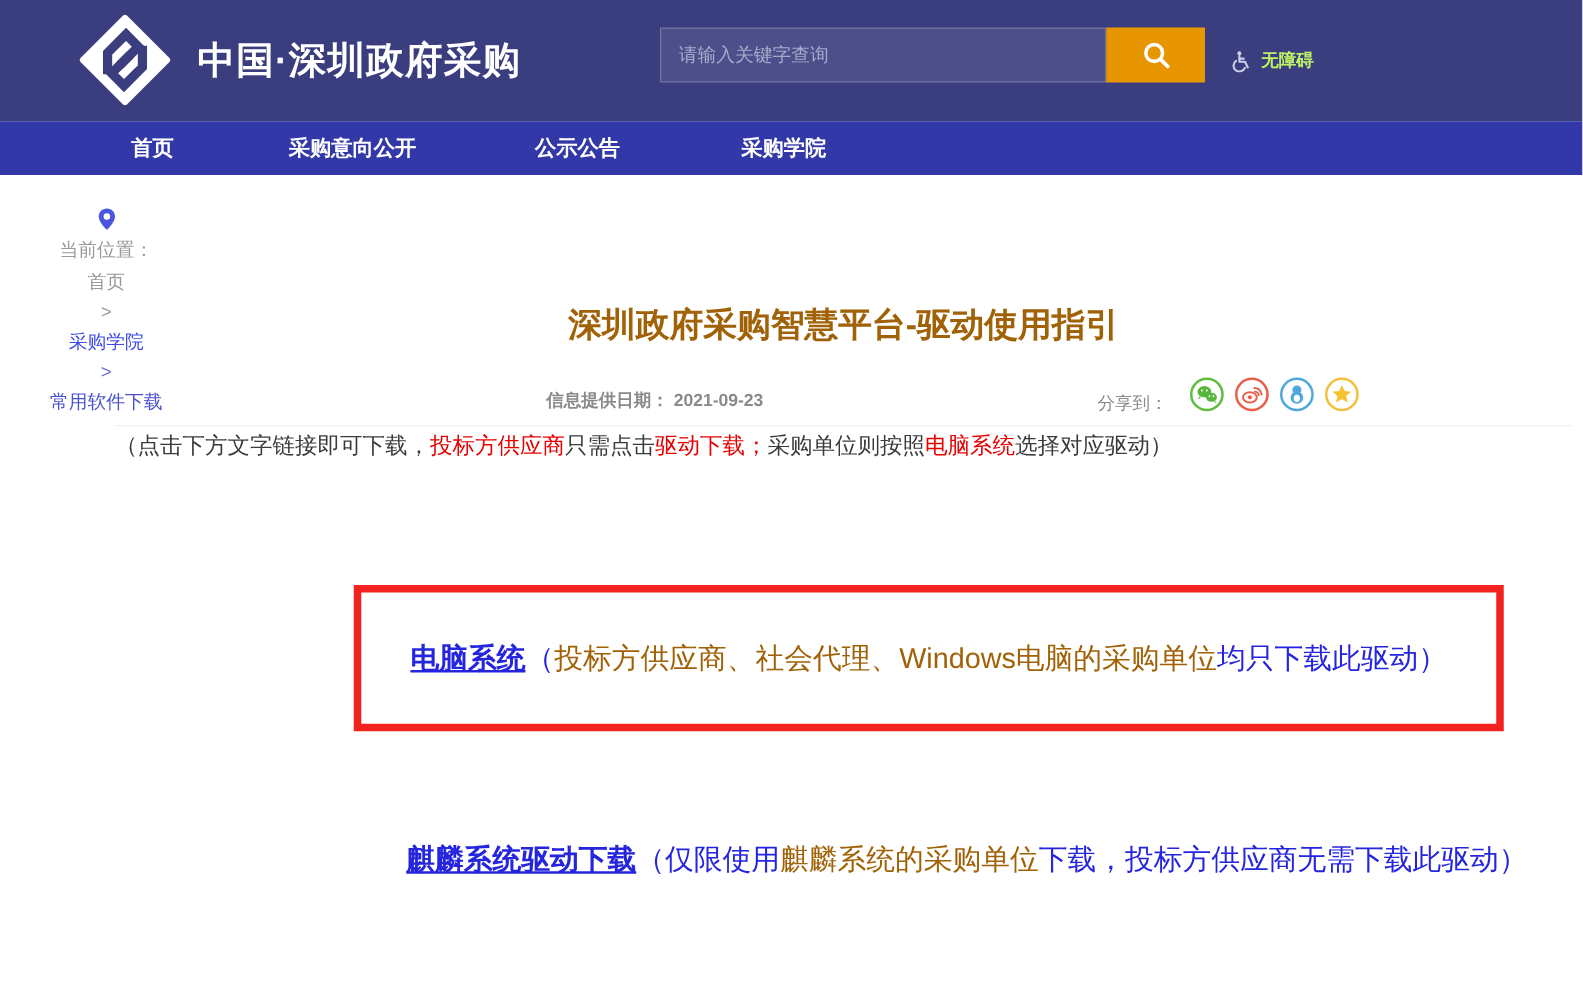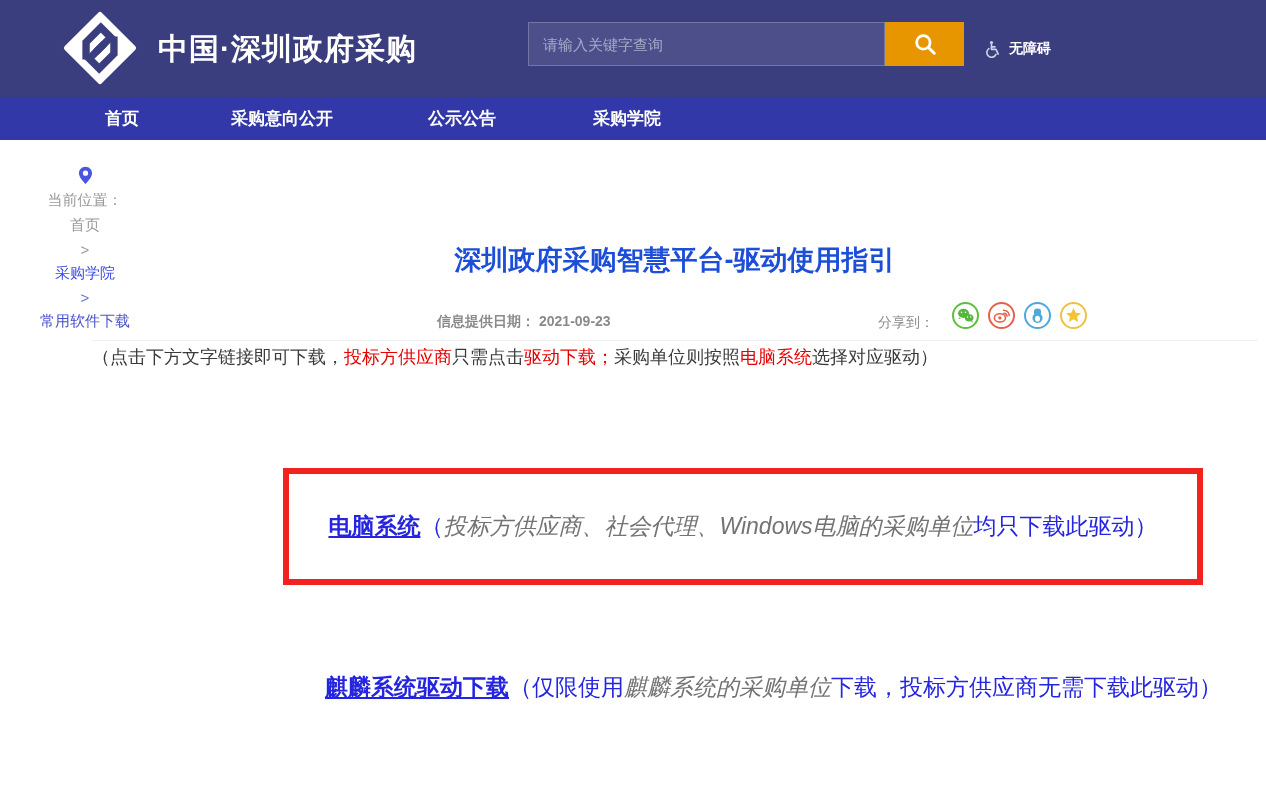--- a/index.html
+++ b/index.html
@@ -14,21 +14,21 @@
     color:#fff;font-size:30px;font-weight:bold;letter-spacing:1px;}
   .search-box{position:absolute;left:528px;top:22px;width:357px;height:44px;
     background:rgba(255,255,255,0.09);border:1px solid rgba(255,255,255,0.22);box-sizing:border-box;}
   .search-box input{width:100%;height:100%;background:transparent;border:none;outline:none;
     padding:0 14px;font-size:15px;color:#e8e9f4;box-sizing:border-box;
     font-family:"Liberation Sans","DejaVu Sans",sans-serif;}
   .search-box input::placeholder{color:#A6AACB;}
   .search-btn{position:absolute;left:885px;top:22px;width:79px;height:44px;background:#E89600;
     border:none;cursor:pointer;display:flex;align-items:center;justify-content:center;}
   .access{position:absolute;left:984px;top:0;height:97px;display:flex;align-items:center;gap:7px;cursor:pointer;}
-  .access .access-label{color:#ffffff;font-size:14px;font-weight:bold;}
+  .access .access-label{color:#bef264;font-size:14px;font-weight:bold;}
   
   .nav{position:absolute;top:97px;left:0;width:1266px;height:43px;background:#3238A8;
     display:flex;padding-left:62px;box-sizing:border-box;}
   .nav-item{height:43px;line-height:43px;text-align:center;color:#fff;font-size:17px;
     font-weight:600;cursor:pointer;white-space:nowrap;}
   .nav-item:nth-child(1){width:120px;}
   .nav-item:nth-child(2){width:200px;}
   .nav-item:nth-child(3){width:160px;}
   .nav-item:nth-child(4){width:170px;}
   .nav-item:nth-child(5){width:210px;}
@@ -36,40 +36,40 @@
   .breadcrumb{position:absolute;top:166px;left:40px;display:flex;align-items:center;
     gap:6px;font-size:15px;color:#999;flex-direction:column;}
   .crumb-home{color:#999;cursor:pointer;}
   .crumb-sep{color:#999;}
   .crumb-college{color:#3D49E8;cursor:pointer;}
   .crumb-sep2{color:#6B6FD0;}
   .crumb-current{color:#4B51CC;}
   
   .content{position:absolute;top:230px;left:92px;width:1166px;height:560px;}
   .article-title{position:absolute;top:12px;left:0;width:100%;text-align:center;
-    font-size:27px;font-weight:bold;color:#1d4ed8;}
+    font-size:27px;font-weight:bold;color:#a16207;}
   .meta-row{position:absolute;top:68px;left:0;width:100%;height:40px;}
   .date-label,.date-value{font-size:14px;color:#8a8a8a;font-weight:bold;}
   .date-wrap{position:absolute;left:345px;top:14px;}
   .date-value{margin-left:4px;}
   .share-label{position:absolute;left:786px;top:16px;font-size:14px;color:#8a8a8a;}
   .share-icons{position:absolute;left:860px;top:4px;display:flex;gap:9px;}
   .share-circle{width:27px;height:27px;border-radius:50%;background:#fff;box-sizing:border-box;
     display:flex;align-items:center;justify-content:center;cursor:pointer;}
   .share-wechat{border:2px solid #5FBE3F;}
   .share-weibo{border:2px solid #E8604C;}
   .share-qq{border:2px solid #4FA8DC;}
   .share-qzone{border:2px solid #F0C13F;}
   .divider{position:absolute;top:110px;left:0;width:100%;border-top:1px solid #f1f1f1;}
   .note{position:absolute;top:114px;left:0;width:100%;font-size:18px;line-height:26px;
     font-family:"DejaVu Serif","Liberation Serif",serif;}
   .seg-dark{color:#3a3a3a;}
   .seg-red{color:#E60000;}
   .seg-blue{color:#2525E0;}
-  .seg-red-light{color:#737373;font-style:italic;}
+  .seg-red-light{color:#a16207;}
   .seg-blue-link{color:#2525E0;font-weight:bold;text-decoration:underline;cursor:pointer;}
   .driver-box{position:absolute;top:238px;left:191px;width:920px;height:117px;
     border:6px solid #F2231F;box-sizing:border-box;display:flex;align-items:center;
     justify-content:center;}
   .driver-line{font-size:23px;white-space:nowrap;}
   .kylin-line{position:absolute;top:442px;left:233px;font-size:23px;white-space:nowrap;}
 </style>
 </head>
 <body>
 

